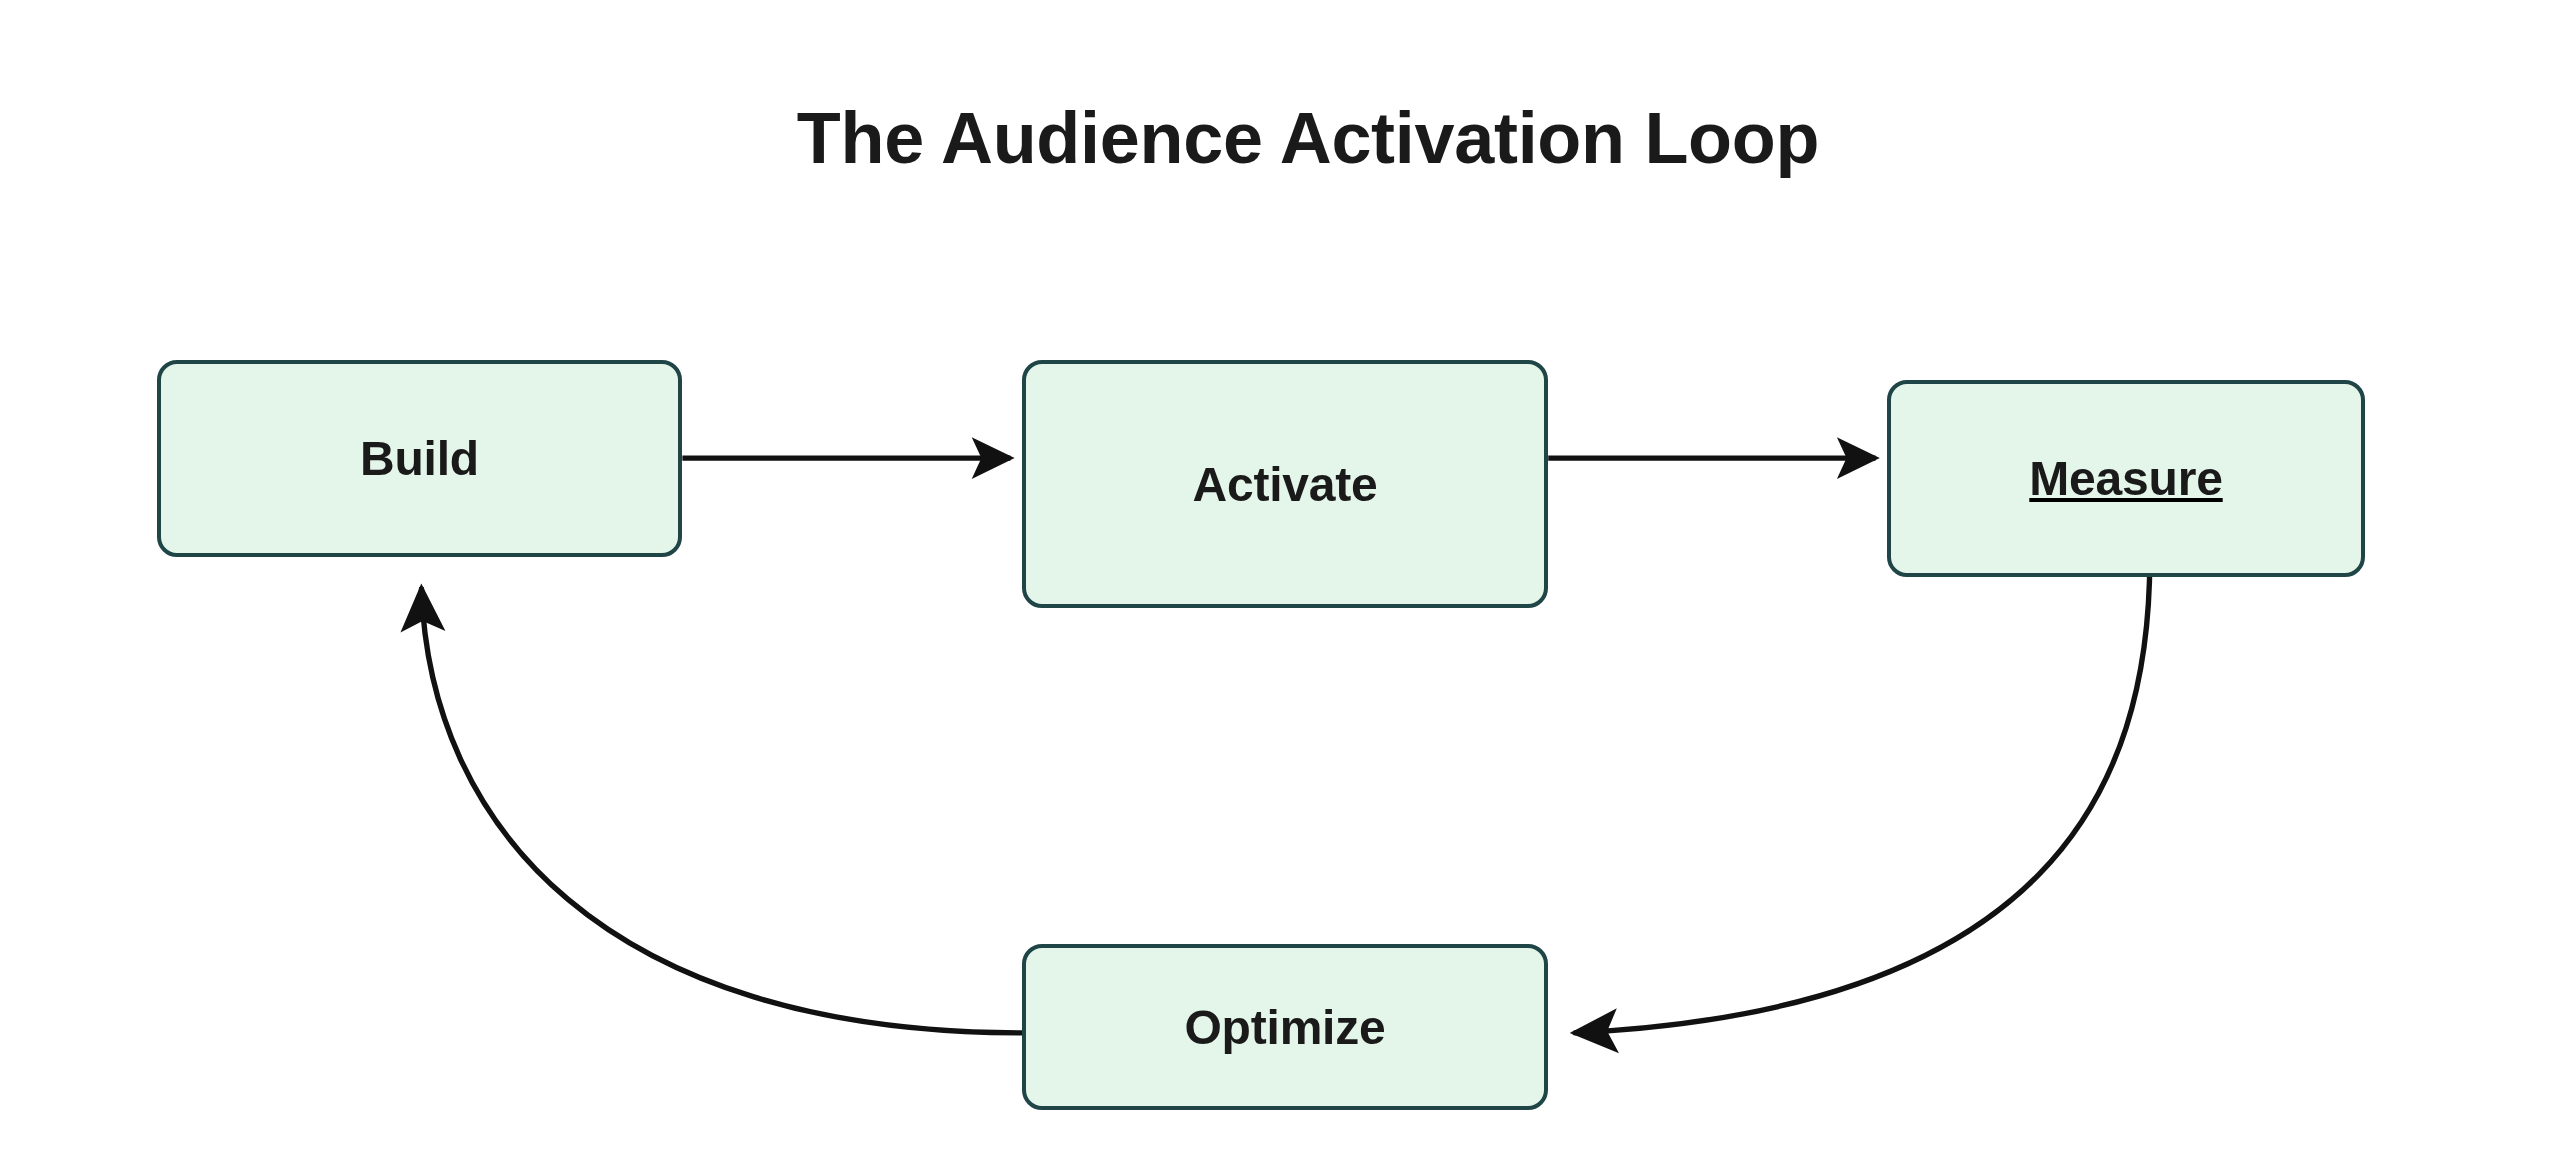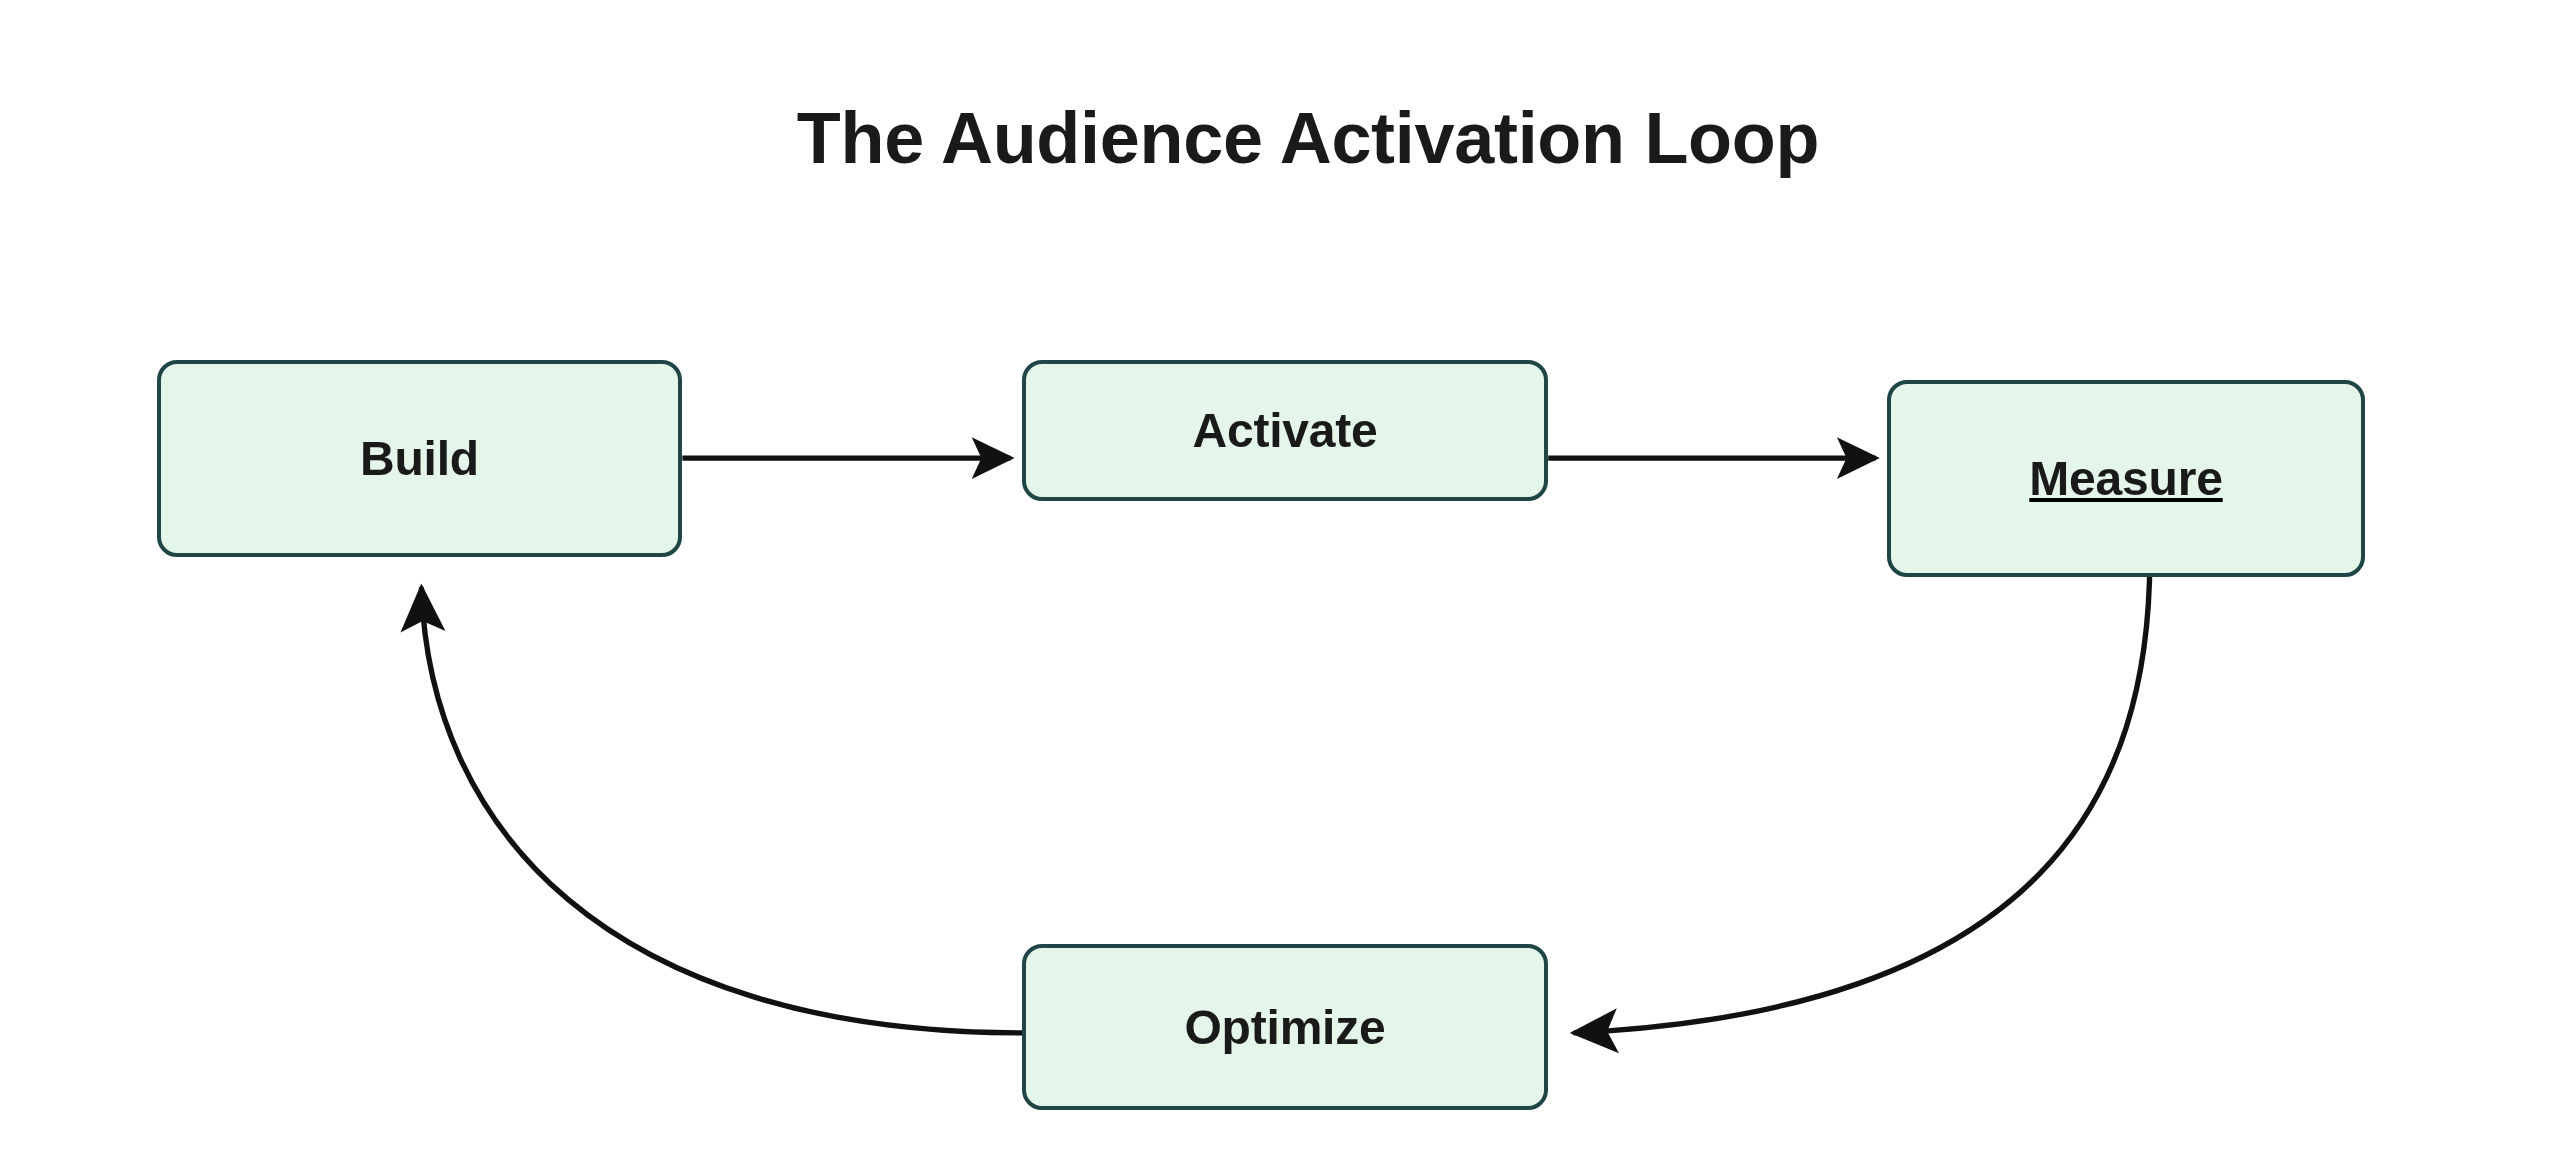--- a/index.html
+++ b/index.html
@@ -61,21 +61,21 @@
   }
   .node-label {
     font-size: 48px;
     font-weight: 700;
     color: #1a1a1a;
     white-space: nowrap;
     letter-spacing: -0.2px;
   }
 
   .node-build    { left: 157px;  top: 360px;  width: 525px; height: 197px; }
-  .node-activate { left: 1022px; top: 360px;  width: 526px; height: 141px; }
+  .node-activate { left: 1022px; top: 360px;  width: 526px; height: 248px; }
   .node-measure  { left: 1887px; top: 380px;  width: 478px; height: 197px; text-decoration: underline; }
   .node-optimize { left: 1022px; top: 944px; width: 526px; height: 166px; }
 </style>
 </head>
 <body>
 
 <div id="diagram-root">
 
   <div class="diagram-title">The Audience Activation Loop</div>
 

